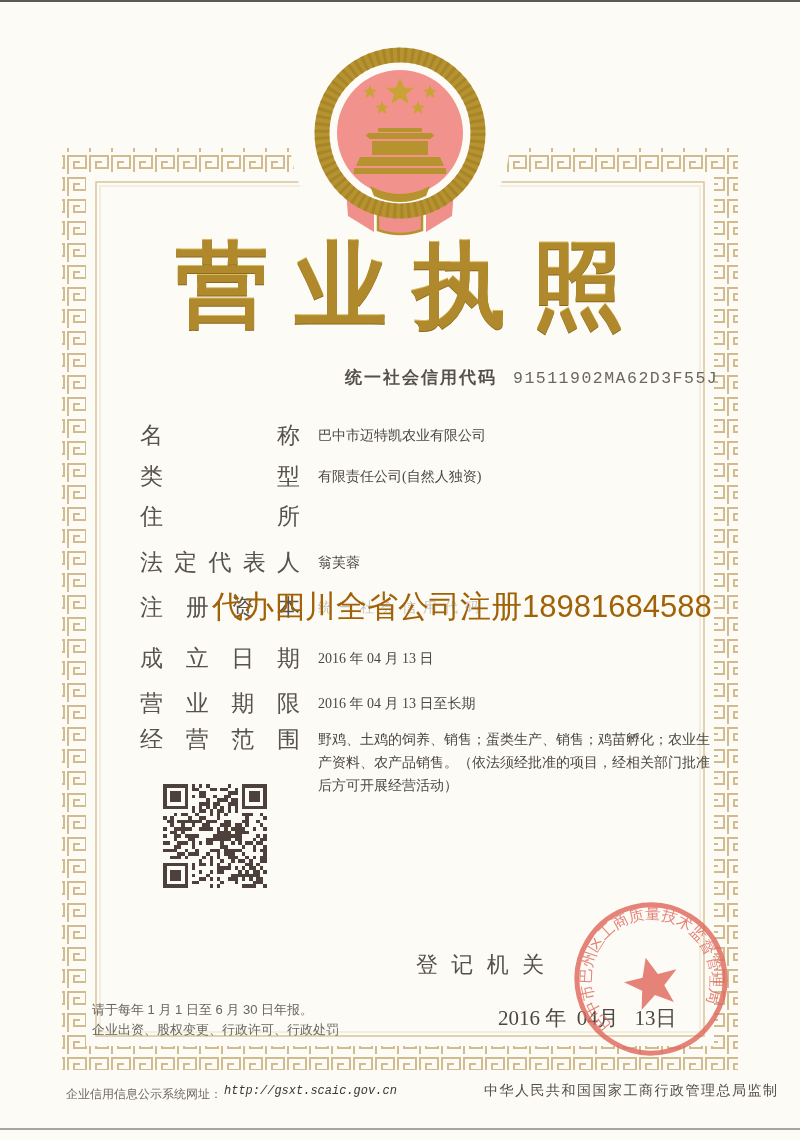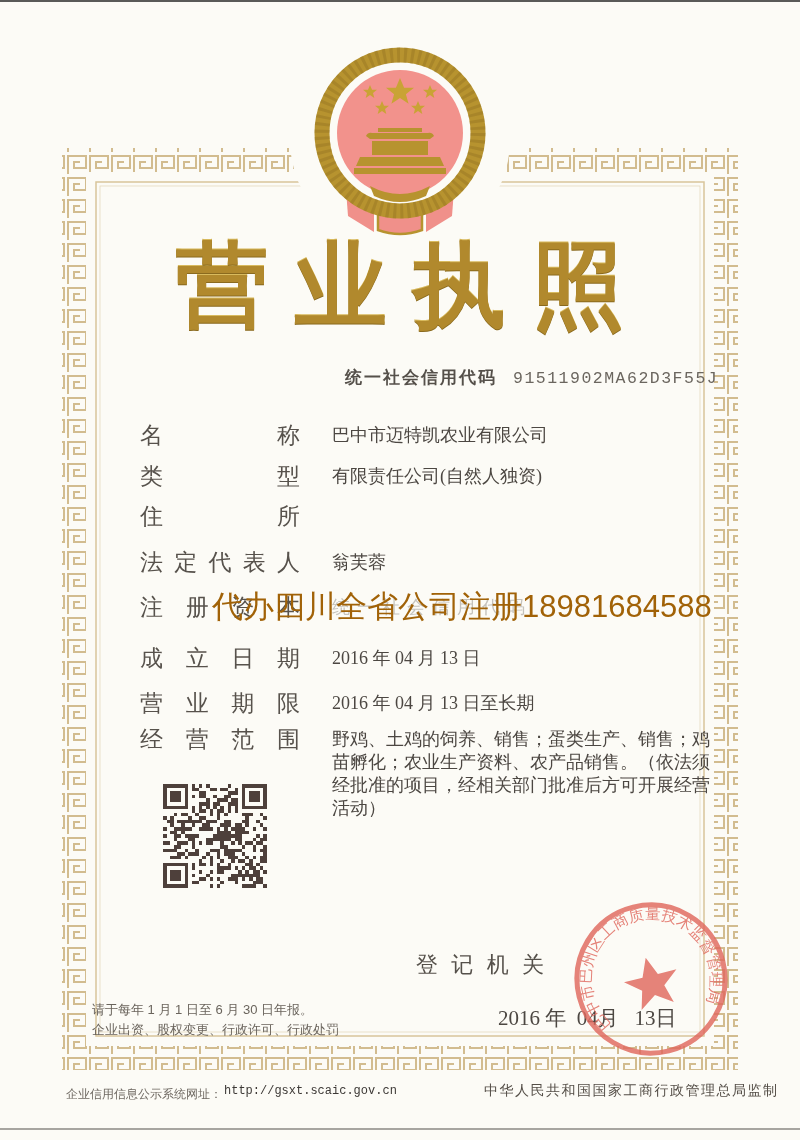--- a/index.html
+++ b/index.html
@@ -27,21 +27,21 @@
   [data-spread]{display:flex;justify-content:space-between;}
 
   
   .credit-row{position:absolute;left:345px;top:366px;display:flex;align-items:baseline;}
   .credit-label{font-size:17px;font-weight:600;color:#55504a;letter-spacing:2px;}
   .credit-value{margin-left:16px;font-family:"Liberation Mono",monospace;font-size:16.5px;color:#6b665f;letter-spacing:1.5px;text-align:right;}
 
   
   .field-row{position:absolute;left:140px;display:flex;}
   .field-label{width:160px;flex:0 0 160px;font-size:23px;line-height:30px;font-weight:500;color:#57524c;}
-  .field-value{margin-left:32px;width:392px;font-family:"Liberation Serif",serif;font-size:18px;line-height:23px;padding-top:4px;color:#4c4742;}
+  .field-value{margin-left:18px;width:392px;font-family:"Liberation Serif",serif;font-size:14px;line-height:23px;padding-top:4px;color:#4c4742;}
   .row-name{top:420px;}  .row-type{top:461px;}  .row-addr{top:501px;}
   .row-legal{top:547px;} .row-capital{top:592px;} .row-estab{top:643px;}
   .row-term{top:688px;}  .row-scope{top:724px;}
   .row-capital .field-value{color:#8f8a83;opacity:.5;letter-spacing:7px;}
 
   
   .watermark{
     position:absolute;left:212px;top:586px;z-index:5;
     font-size:31px;font-weight:500;color:#a16207;white-space:nowrap;
   }
@@ -54,21 +54,21 @@
   .reg-date{position:absolute;left:498px;top:1004px;font-family:"Liberation Serif",serif;font-size:21px;color:#4c4742;white-space:pre;}
 
   
   .seal{position:absolute;left:566px;top:894px;width:170px;height:170px;transform:rotate(-14deg);opacity:.82;}
 
   
   .notes{position:absolute;left:92px;top:1000px;font-size:13px;line-height:19.5px;color:#6a645c;}
 
   
   .bottom-left{position:absolute;left:66px;top:1086px;font-size:12px;color:#6e6861;}
-  .bottom-left .url{font-family:"Liberation Mono",monospace;font-size:12px;color:#3c3835;position:relative;top:-4px;margin-left:2px;}
+  .bottom-left .url{font-family:"Liberation Mono",monospace;font-size:12px;color:#3c3835;position:relative;top:-4px;margin-left:2px;font-style:italic;}
   .bottom-right{position:absolute;left:484px;top:1082px;font-family:"Liberation Serif",serif;font-size:14px;letter-spacing:1.5px;color:#544e47;}
 </style>
 </head>
 <body>
 
 <div class="scan-edge-top"></div>
 <div class="scan-edge-bottom"></div>
 
 <svg class="frame-svg" width="800" height="1140" viewBox="0 0 800 1140">
   <defs>

